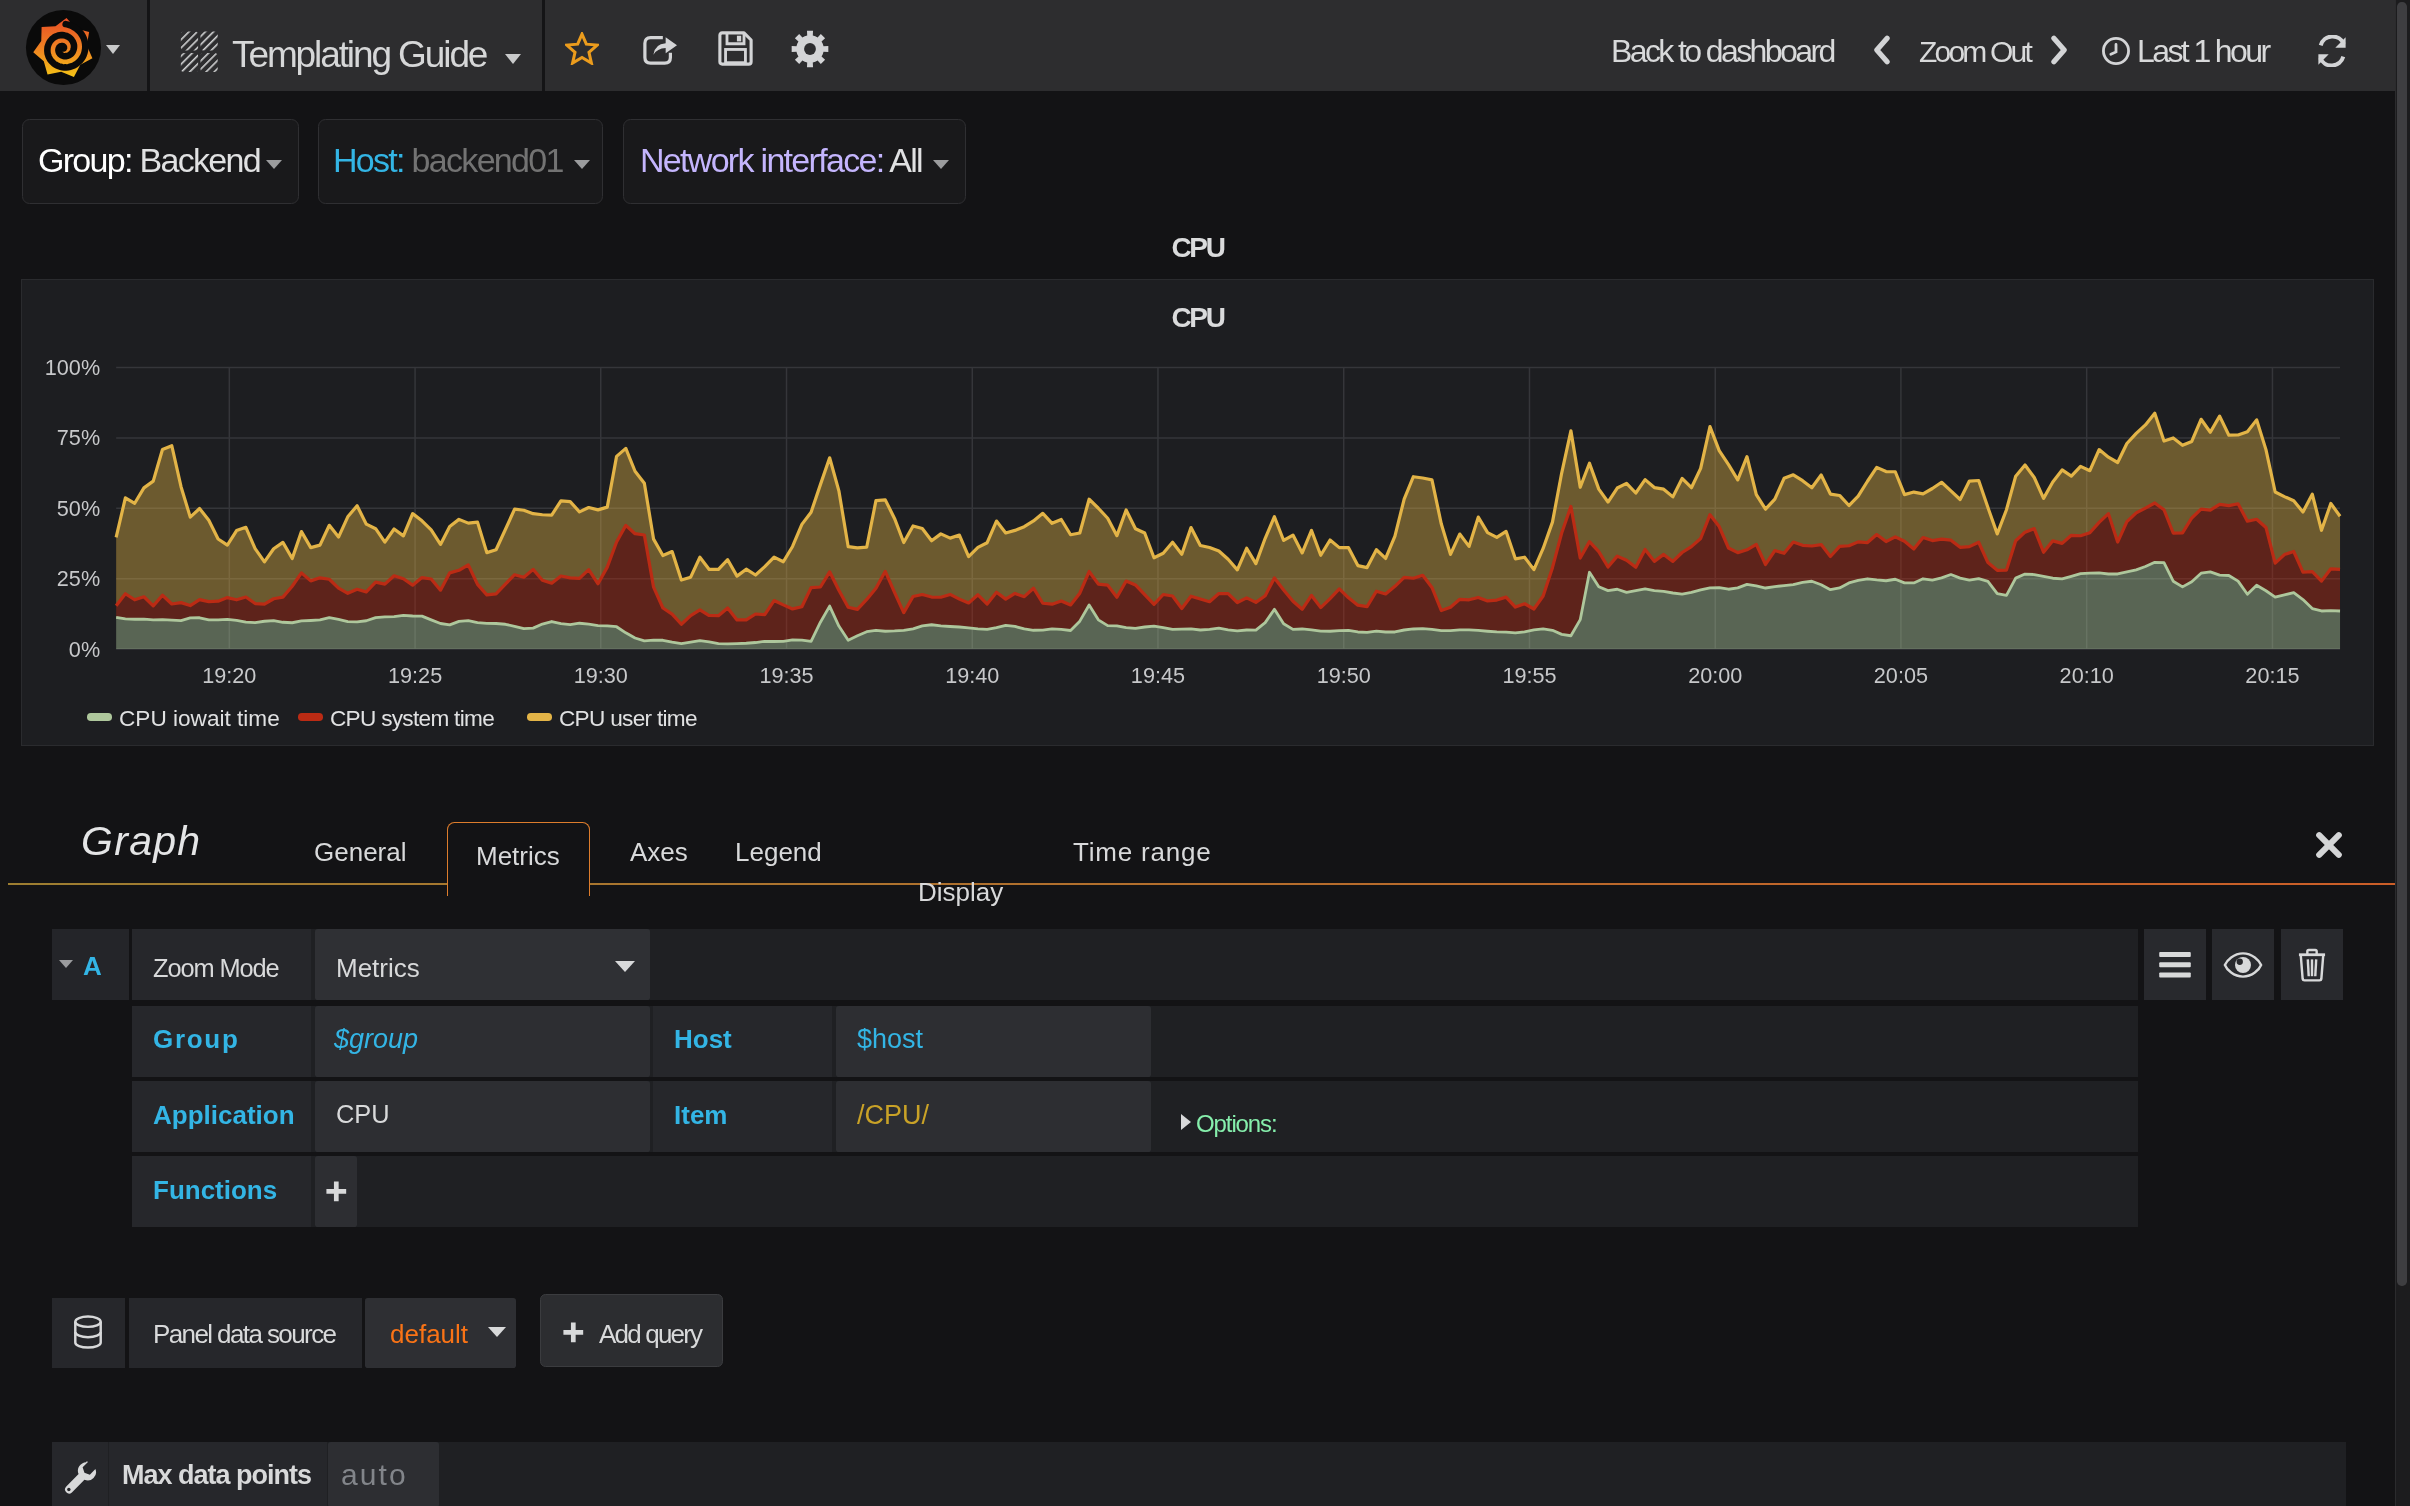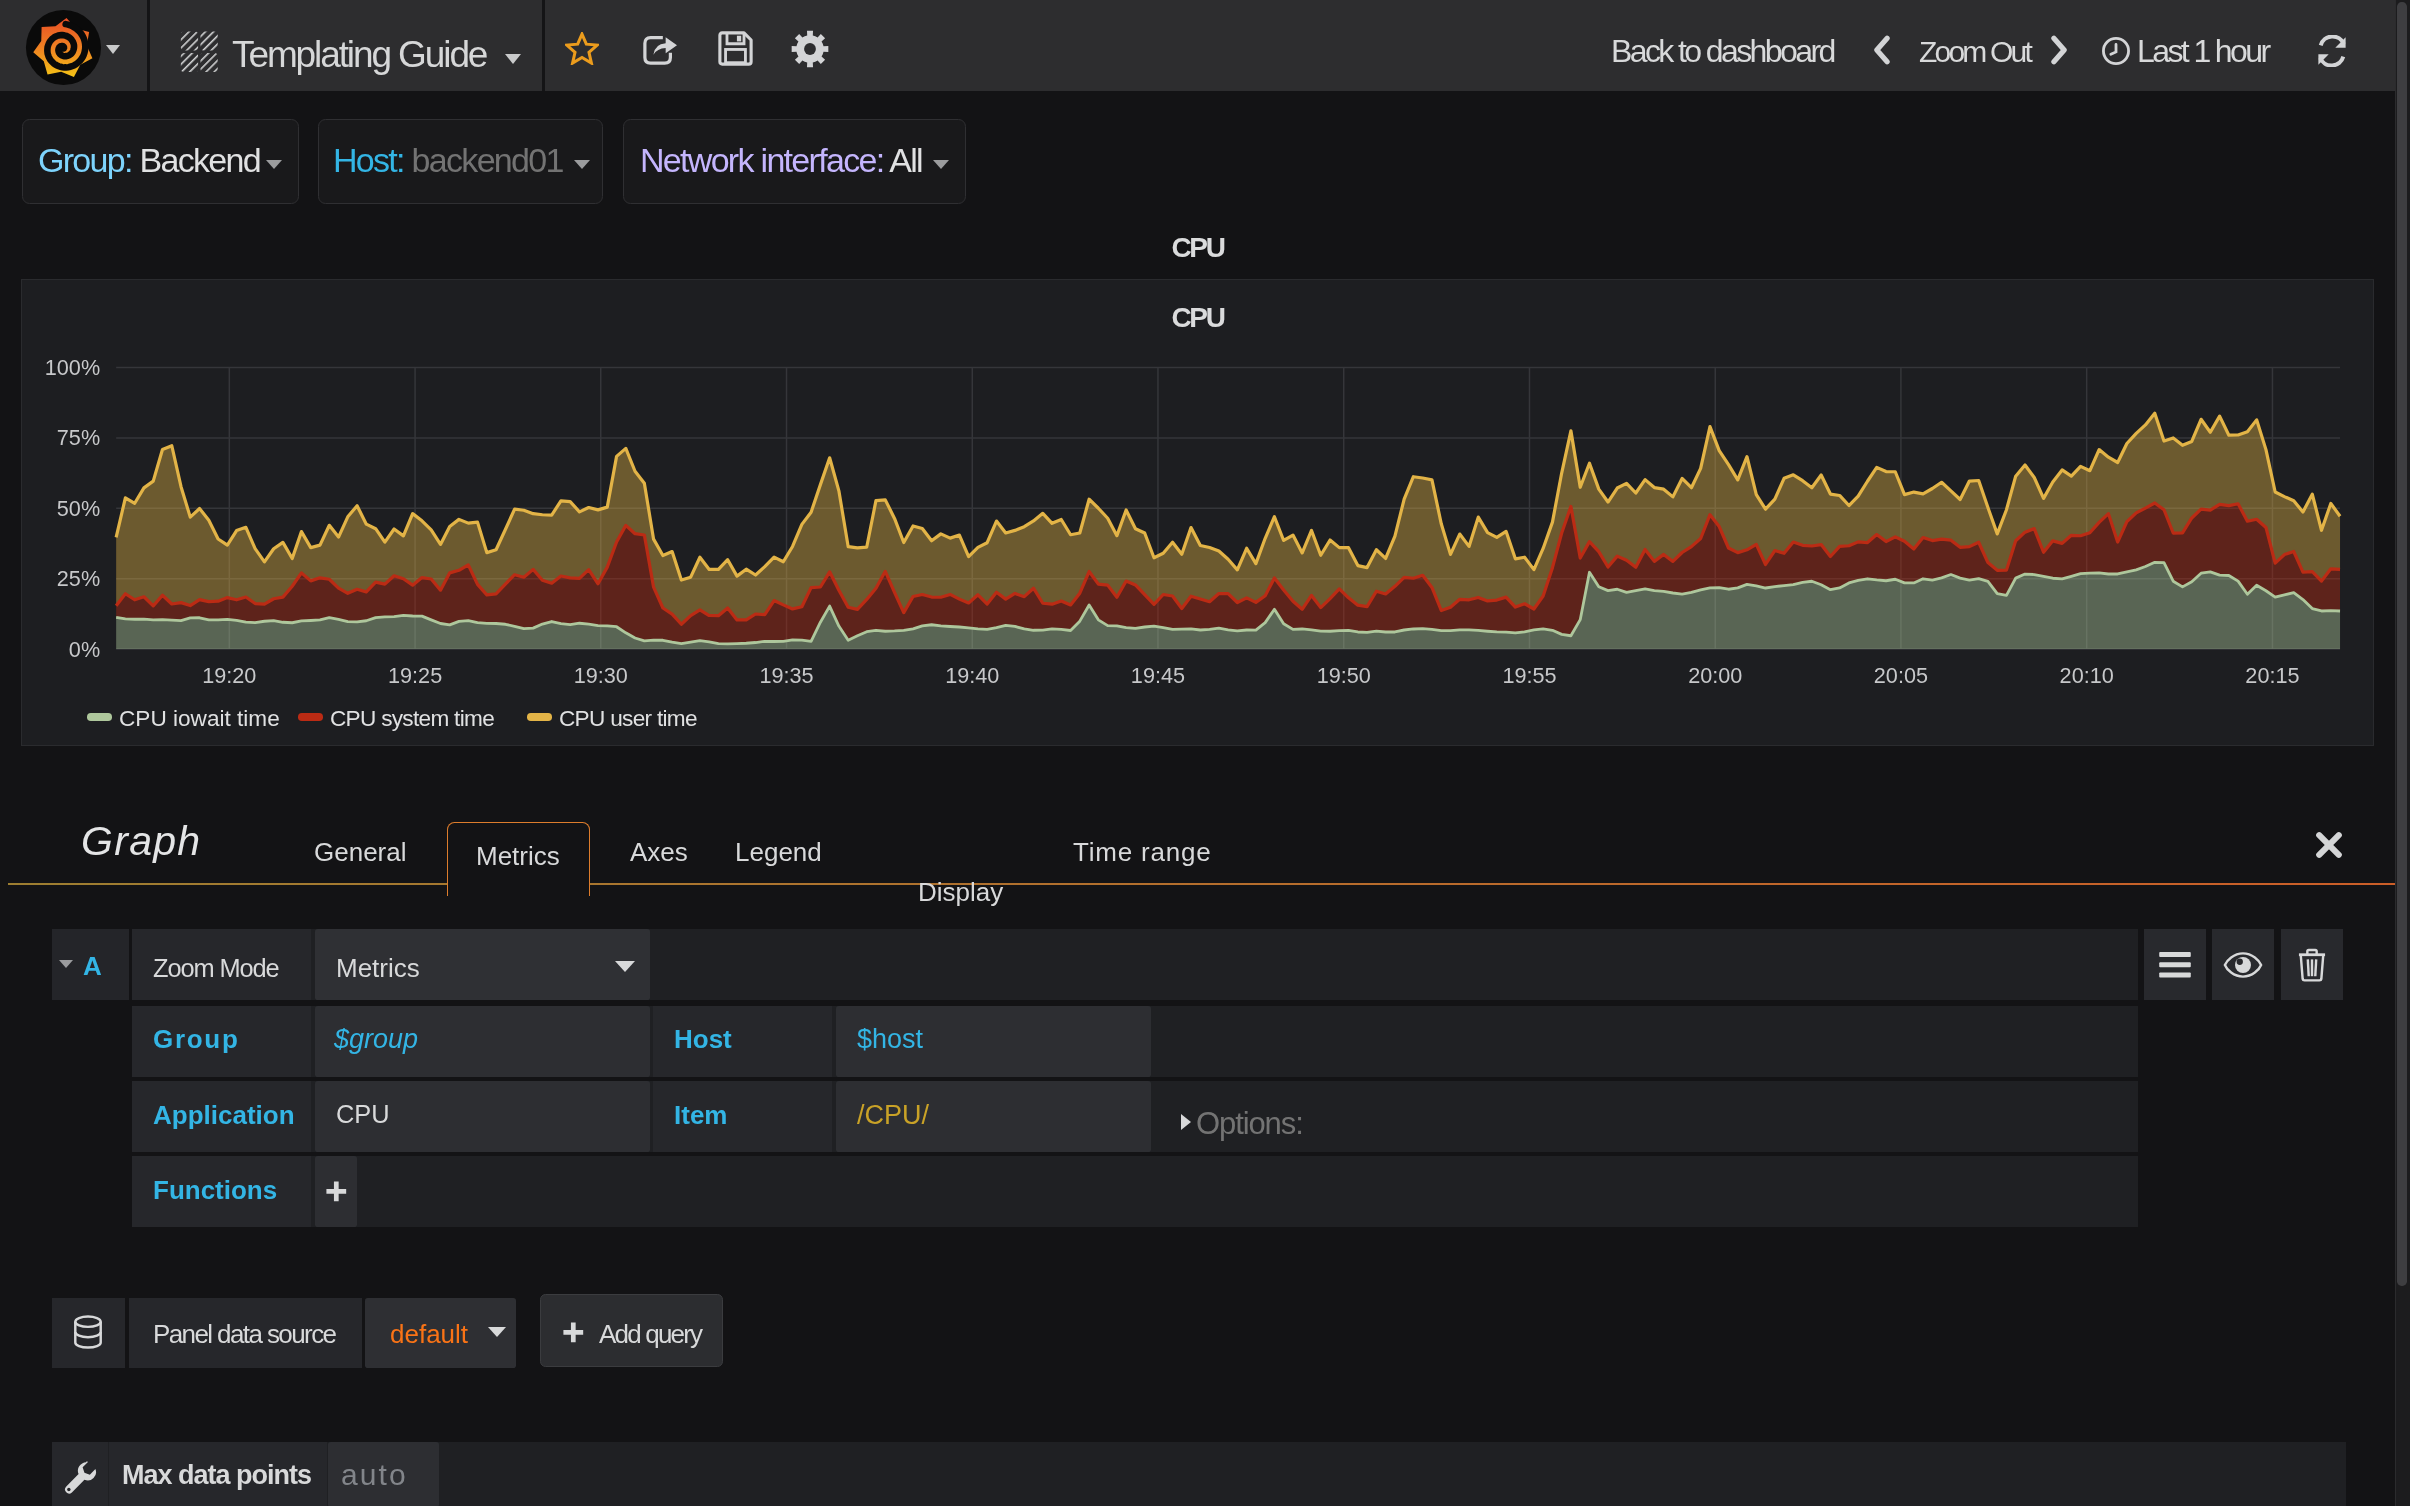--- a/index.html
+++ b/index.html
@@ -73,21 +73,21 @@
 <svg width="32" height="32" viewBox="0 0 34 34" style="position:absolute;left:2316px;top:35px">
 <g fill="none" stroke="#d3d4d6" stroke-width="4.2">
 <path d="M29.5,9.5 A13 13 0 0 0 5,11"></path>
 <path d="M4.5,24.5 A13 13 0 0 0 29,23"></path>
     </g>
 <path d="M31.5,2.5 L31.5,13.5 20.5,13.5 Z" fill="#d3d4d6"></path>
 <path d="M2.5,31.5 L2.5,20.5 13.5,20.5 Z" fill="#d3d4d6"></path>
   </svg>
 
 <div class="abs" style="left:21.7px;top:119px;width:277px;height:85px;background:#19191b;border:1.9px solid #2f2f32;border-radius:7.5px"></div>
-<div style="position:absolute;left:38px;top:143px;font-size:34px;line-height:34px;color:#d8d9da;white-space:nowrap;letter-spacing:-1.7px;"><span style="color:#7dd3fc">Group:</span> <span style="color:#e0e1e2">Backend</span></div>
+<div style="position:absolute;left:38px;top:143px;font-size:34px;line-height:34px;color:#d8d9da;white-space:nowrap;letter-spacing:-1.7px;"><span style="color:#ffffff">Group:</span> <span style="color:#e0e1e2">Backend</span></div>
 <div style="position:absolute;left:266px;top:160px;width:0;height:0;border-left:8px solid transparent;border-right:8px solid transparent;border-top:9.4px solid #9b9c9e"></div>
 <div class="abs" style="left:318px;top:119px;width:285px;height:85px;background:#19191b;border:1.9px solid #2f2f32;border-radius:7.5px"></div>
 <div style="position:absolute;left:333px;top:143px;font-size:34px;line-height:34px;color:#d8d9da;white-space:nowrap;letter-spacing:-1.7px;"><span style="color:#33b5e5">Host:</span> <span style="color:#737373">backend01</span></div>
 <div style="position:absolute;left:574px;top:160px;width:0;height:0;border-left:8px solid transparent;border-right:8px solid transparent;border-top:9.4px solid #9b9c9e"></div>
 <div class="abs" style="left:623px;top:119px;width:343px;height:85px;background:#19191b;border:1.9px solid #2f2f32;border-radius:7.5px"></div>
 <div style="position:absolute;left:640px;top:143px;font-size:34px;line-height:34px;color:#d8d9da;white-space:nowrap;letter-spacing:-1.7px;"><span style="color:#c4b5fd">Network interface:</span> <span style="color:#e0e1e2">All</span></div>
 <div style="position:absolute;left:933px;top:160px;width:0;height:0;border-left:8px solid transparent;border-right:8px solid transparent;border-top:9.4px solid #9b9c9e"></div>
 
 <div style="position:absolute;left:0px;top:234px;font-size:28px;line-height:28px;color:#dadbdc;white-space:nowrap;letter-spacing:-2.4px;font-weight:bold;width:2395px;text-align:center;">CPU</div>
 
@@ -207,21 +207,21 @@
 <div class="cell" style="left:132px;top:1081px;width:2006px;height:71px;background:#1f2023"></div>
 <div class="cell" style="left:132px;top:1081px;width:179px;height:71px"></div>
 <div style="position:absolute;left:153px;top:1102px;font-size:26px;line-height:26px;color:#33b5e5;white-space:nowrap;font-weight:bold;">Application</div>
 <div class="cell val" style="left:315px;top:1081px;width:335px;height:71px"></div>
 <div style="position:absolute;left:336px;top:1102px;font-size:25.4px;line-height:25.4px;color:#d8d9da;white-space:nowrap;">CPU</div>
 <div class="cell" style="left:653px;top:1081px;width:179px;height:71px"></div>
 <div style="position:absolute;left:674px;top:1102px;font-size:26px;line-height:26px;color:#33b5e5;white-space:nowrap;font-weight:bold;">Item</div>
 <div class="cell val" style="left:836px;top:1081px;width:315px;height:71px"></div>
 <div style="position:absolute;left:857px;top:1102px;font-size:27px;line-height:27px;color:#c9a227;white-space:nowrap;">/CPU/</div>
 <div style="position:absolute;left:1181px;top:1114px;width:0;height:0;border-top:8.5px solid transparent;border-bottom:8.5px solid transparent;border-left:10.4px solid #d8d9da"></div>
-<div style="position:absolute;left:1196px;top:1111px;font-size:31px;line-height:25.4px;color:#737373;white-space:nowrap;letter-spacing:-1.1px;">Options:</div>
+<div style="position:absolute;left:1196px;top:1111px;font-size:24px;line-height:25.4px;color:#86efac;white-space:nowrap;letter-spacing:-1.1px;">Options:</div>
 
 <div class="cell" style="left:132px;top:1156px;width:2006px;height:71px;background:#1f2023"></div>
 <div class="cell" style="left:132px;top:1156px;width:179px;height:71px"></div>
 <div style="position:absolute;left:153px;top:1177px;font-size:26px;line-height:26px;color:#33b5e5;white-space:nowrap;font-weight:bold;">Functions</div>
 <div class="cell val" style="left:315px;top:1156px;width:42px;height:71px"></div>
 <svg style="position:absolute;left:325px;top:1180px" width="22.6" height="22.6" viewBox="0 0 24 24">
     <path d="M12,1.5 L12,22.5 M1.5,12 L22.5,12" stroke="#d8d9da" stroke-width="5"></path>
   </svg>
 
 <div class="cell" style="left:52px;top:1298px;width:73px;height:70px"></div>

